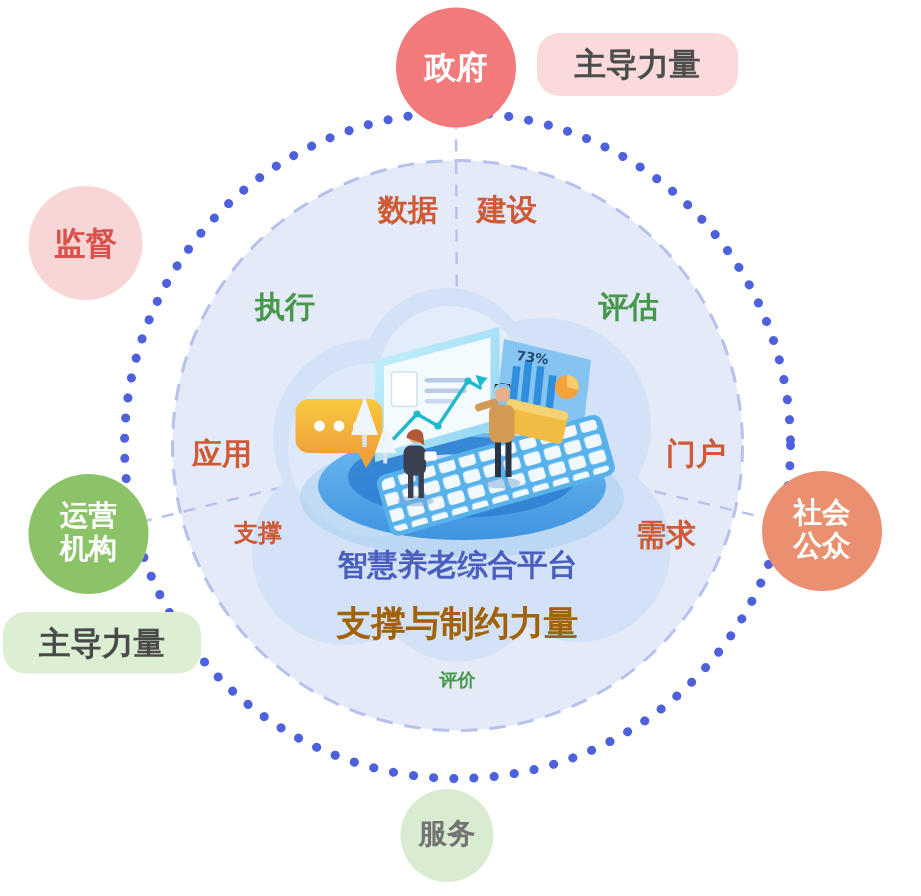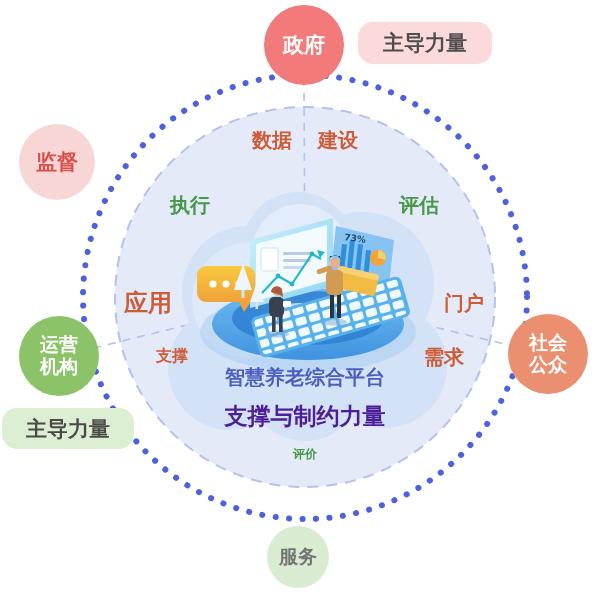--- a/index.html
+++ b/index.html
@@ -170,22 +170,22 @@
 
 
   <div class="node" style="left:267px;top:526px;width:62px;height:62px;background:#d9ecd2;color:#737373;font-size:19px;">
     <span>服务</span>
   </div>
 
   <div class="lbl orange" style="left:272px;top:140px;font-size:20px;">数据</div>
   <div class="lbl orange" style="left:338px;top:140px;font-size:20px;">建设</div>
   <div class="lbl green-t" style="left:190px;top:205px;font-size:20px;">执行</div>
   <div class="lbl green-t" style="left:419px;top:205px;font-size:20px;">评估</div>
-  <div class="lbl orange" style="left:148px;top:303px;font-size:24px;">应用</div>
+  <div class="lbl orange" style="left:148px;top:303px;font-size:20px;">应用</div>
   <div class="lbl orange" style="left:464px;top:303px;font-size:20px;">门户</div>
   <div class="lbl orange" style="left:172px;top:356px;font-size:16px;">支撑</div>
   <div class="lbl orange" style="left:444px;top:357px;font-size:20px;">需求</div>
   <div class="lbl green-t" style="left:305px;top:454px;font-size:12px;">评价</div>
 
   <div class="lbl" style="left:305px;top:377px;font-size:20px;color:#4a5ec0;">智慧养老综合平台</div>
-  <div class="lbl" style="left:305px;top:416px;font-size:23px;color:#4c1d95;">支撑与制约力量</div>
+  <div class="lbl" style="left:305px;top:416px;font-size:23px;color:#a16207;">支撑与制约力量</div>
 
 </div>
 
 </body></html>

